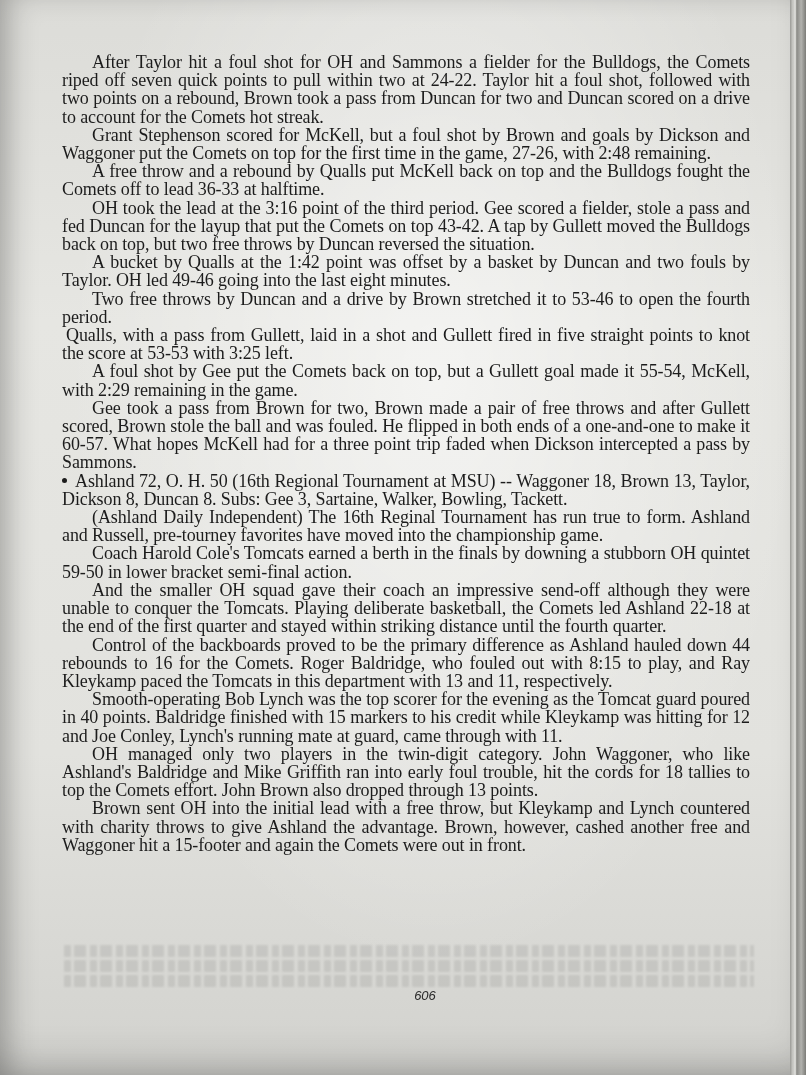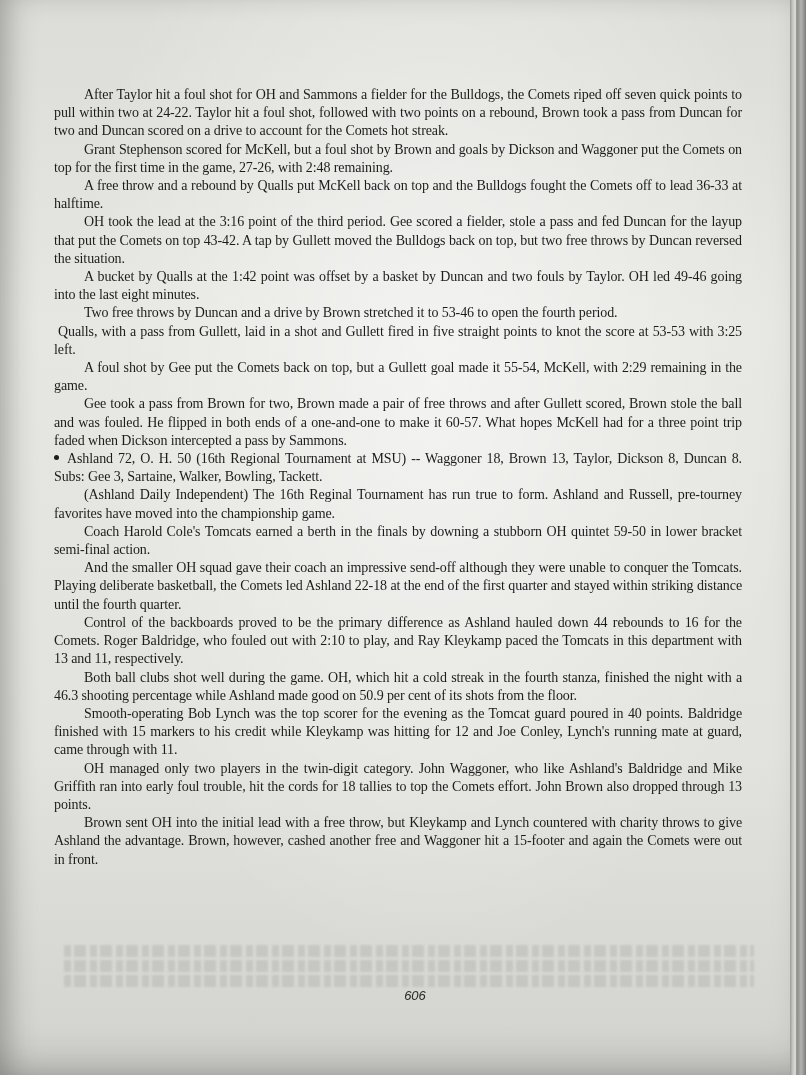--- a/index.html
+++ b/index.html
@@ -37,29 +37,28 @@
       position: absolute;
       top: 0;
       left: 794px;
       width: 2px;
       height: 1075px;
       background: #e6e6e2;
       opacity: 0.7;
     }
     .text-block {
       position: absolute;
-      left: 54px;
+      left: 62px;
       top: 53px;
       width: 688px;
-      font-size: 14px;
+      font-size: 18px;
       line-height: 18.2px;
       color: #1c1c1c;
       text-align: justify;
       letter-spacing: -0.1px;
-      margin-top: 33px;
     }
     .text-block p {
       margin: 0;
       text-indent: 30px;
     }
     .text-block p.no-indent {
       text-indent: 4px;
     }
     .text-block p.bullet {
       text-indent: 0;
@@ -85,21 +84,21 @@
       filter: blur(1.2px);
       pointer-events: none;
     }
     .bleed div {
       height: 12px;
       margin-bottom: 3px;
       background: repeating-linear-gradient(90deg, #222 0px, #222 7px, transparent 7px, transparent 10px, #222 10px, #222 22px, transparent 22px, transparent 26px);
     }
     .page-number {
       position: absolute;
-      left: 390px;
+      left: 400px;
       top: 988px;
       width: 50px;
       text-align: center;
       font-family: "Liberation Sans", "DejaVu Sans", sans-serif;
       font-style: italic;
       font-size: 13px;
       color: #2a2a2a;
     }
   </style>
 </head>
@@ -113,22 +112,21 @@
     <p>OH took the lead at the 3:16 point of the third period.  Gee scored a fielder, stole a pass and fed Duncan for the layup that put the Comets on top 43-42.  A tap by Gullett moved the Bulldogs back on top, but two free throws by Duncan reversed the situation.</p>
     <p>A bucket by Qualls at the 1:42 point was offset by a basket by Duncan and two fouls by Taylor.  OH led 49-46 going into the last eight minutes.</p>
     <p>Two free throws by Duncan and a drive by Brown stretched it to 53-46 to open the fourth period.</p>
     <p class="no-indent">Qualls, with a pass from Gullett, laid in a shot and Gullett fired in five straight points to knot the score at 53-53 with 3:25 left.</p>
     <p>A foul shot by Gee put the Comets back on top, but a Gullett goal made it 55-54, McKell, with 2:29 remaining in the game.</p>
     <p>Gee took a pass from Brown for two, Brown made a pair of free throws and after Gullett scored, Brown stole the ball and was fouled.  He flipped in both ends of a one-and-one to make it 60-57.  What hopes McKell had for a three point trip faded when Dickson intercepted a pass by Sammons.</p>
     <p class="bullet"><span class="bullet-dot"></span><span>Ashland 72, O. H. 50 (16th Regional Tournament at MSU) -- Waggoner 18, Brown 13, Taylor, Dickson 8, Duncan 8.  Subs: Gee 3, Sartaine, Walker, Bowling, Tackett.</span></p>
     <p>(Ashland Daily Independent)  The 16th Reginal Tournament has run true to form.  Ashland and Russell, pre-tourney favorites have moved into the championship game.</p>
     <p>Coach Harold Cole's Tomcats earned a berth in the finals by downing a stubborn OH quintet 59-50 in lower bracket semi-final action.</p>
     <p>And the smaller OH squad gave their coach an impressive send-off although they were unable to conquer the Tomcats.  Playing deliberate basketball, the Comets led Ashland 22-18 at the end of the first quarter and stayed within striking distance until the fourth quarter.</p>
-    <p>Control of the backboards proved to be the primary difference as Ashland hauled down 44 rebounds to 16 for the Comets.  Roger Baldridge, who fouled out with 2:10 to play, and Ray Kleykamp paced the Tomcats in this department with 13 and 11, respectively.</p>
-    <p>Both ball clubs shot well during the game.  OH, which hit a cold streak in the fourth stanza, finished the night with a 46.3 shooting percentage while Ashland made good on 50.9 per cent of its shots from the floor.</p>
+    <p>Control of the backboards proved to be the primary difference as Ashland hauled down 44 rebounds to 16 for the Comets.  Roger Baldridge, who fouled out with 8:15 to play, and Ray Kleykamp paced the Tomcats in this department with 13 and 11, respectively.</p>
     <p>Smooth-operating Bob Lynch was the top scorer for the evening as the Tomcat guard poured in 40 points.  Baldridge finished with 15 markers to his credit while Kleykamp was hitting for 12 and Joe Conley, Lynch's running mate at guard, came through with 11.</p>
     <p>OH managed only two players in the twin-digit category.  John Waggoner, who like Ashland's Baldridge and Mike Griffith ran into early foul trouble, hit the cords for 18 tallies to top the Comets effort.  John Brown also dropped through 13 points.</p>
     <p>Brown sent OH into the initial lead with a free throw, but Kleykamp and Lynch countered with charity throws to give Ashland the advantage.  Brown, however, cashed another free and Waggoner hit a 15-footer and again the Comets were out in front.</p>
   </div>
 
   <div class="bleed">
     <div></div>
       <div></div>
       <div></div>
   </div>

